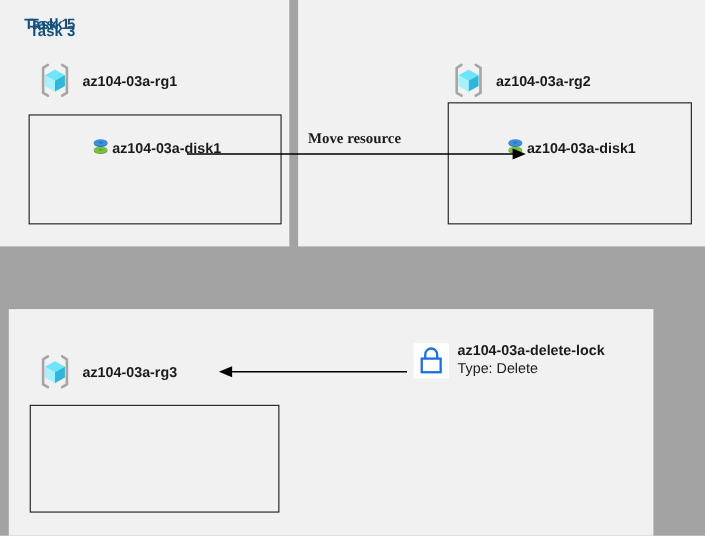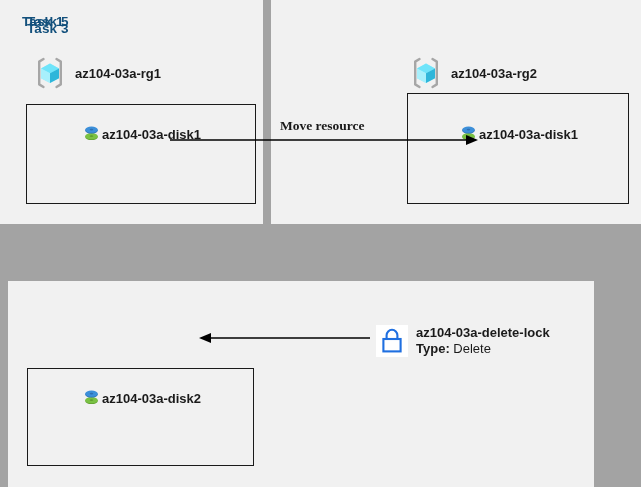--- a/index.html
+++ b/index.html
@@ -108,44 +108,44 @@
     font-weight: bold;
     color: #1a1a1a;
     white-space: nowrap;
   }
   #label-move { left: 280px; top: 118px; font-family: Liberation Serif, serif; }
 
   
   #lock-block {
     position: absolute;
     left: 376px;
-    top: 324px;
-    display: flex;
-    align-items: center;
+    top: 310px;
+    display: flex;
+    align-items: flex-end;
     gap: 8px;
     white-space: nowrap;
   }
   .lock-icon-wrap {
     background: #ffffff;
     width: 32px;
     height: 32px;
     display: flex;
     align-items: center;
     justify-content: center;
     flex: 0 0 auto;
   }
   .lock-icon { width: 24px; height: 26px; display: block; }
   .lock-text { display: flex; flex-direction: column; line-height: 1.25; padding-top: 1px; }
   .lock-name {
     font-size: 13px;
     font-weight: bold;
     color: #1a1a1a;
   }
   .lock-type-row { font-size: 13px; color: #1a1a1a; }
-  .lock-type-key { font-weight: bold; }
+  .lock-type-key { font-weight: normal; }
   .lock-type-val { font-weight: normal; }
 </style>
 </head>
 <body>
 
 <div class="canvas">
 
   <div class="panel" id="panel-task1"></div>
 
   <div class="panel-title" id="title-task1">Task 1</div>
@@ -210,34 +210,34 @@
     <line x1="0" y1="12" x2="300" y2="12" stroke="#000000" stroke-width="1.4"></line>
     <polygon points="308,12 296,7 296,17" fill="#000000"></polygon>
   </svg>
 
   <div class="arrow-label" id="label-move">Move resource</div>
 
   <div class="panel" id="panel-task3"></div>
 
   <div class="panel-title" id="title-task3">Task 3</div>
 
+  <div class="rg-item" id="rg-item-3">
+    <svg class="rg-icon" viewBox="0 0 36 36">
+      <path d="M11.5 4 L7.2 6.6 L7.2 29.4 L11.5 32" fill="none" stroke="#a6a6a6" stroke-width="2.4" stroke-linecap="round" stroke-linejoin="round"></path>
+      <path d="M24.5 4 L28.8 6.6 L28.8 29.4 L24.5 32" fill="none" stroke="#a6a6a6" stroke-width="2.4" stroke-linecap="round" stroke-linejoin="round"></path>
+      <polygon points="18,8.5 27,13.4 27,23.2 18,28.1 9,23.2 9,13.4" fill="#9ceefb"></polygon>
+      <polygon points="18,8.5 27,13.4 18,18.3 9,13.4" fill="#6fe4fa"></polygon>
+      <polygon points="18,18.3 27,13.4 27,23.2 18,28.1" fill="#2fb6da"></polygon>
+      <polygon points="18,18.3 18,28.1 9,23.2 9,13.4" fill="#a8f0fc"></polygon>
+    </svg>
+    <span class="res-label">az104-03a-rg3</span>
+  </div>
 
   <div class="rg-box" id="box-task3"></div>
 
-  <div class="disk-group" id="disk-group-3">
-    <svg class="disk-icon" viewBox="0 0 42 42">
-      <ellipse cx="21" cy="29" rx="12.5" ry="6.2" fill="#5f9e2f"></ellipse>
-      <ellipse cx="21" cy="27.4" rx="12.5" ry="6.2" fill="#7ac143"></ellipse>
-      <ellipse cx="21" cy="27.1" rx="3.6" ry="1.7" fill="#5f9e2f"></ellipse>
-      <ellipse cx="21" cy="16" rx="12.5" ry="6.2" fill="#2f6fb0"></ellipse>
-      <ellipse cx="21" cy="14.4" rx="12.5" ry="6.2" fill="#3c8fd9"></ellipse>
-      <ellipse cx="21" cy="14.1" rx="3.6" ry="1.7" fill="#2f6fb0"></ellipse>
-    </svg>
-    <span class="disk-caption">az104-03a-disk2</span>
-  </div>
 
   <svg class="arrow-svg" id="arrow-lock" viewBox="0 0 172 20">
     <line x1="172" y1="10" x2="10" y2="10" stroke="#000000" stroke-width="1.4"></line>
     <polygon points="1,10 13,5 13,15" fill="#000000"></polygon>
   </svg>
 
   <div id="lock-block">
     <span class="lock-icon-wrap">
       <svg class="lock-icon" viewBox="0 0 24 26">
         <path d="M6.6 11 L6.6 7.2 A5.4 5.4 0 0 1 17.4 7.2 L17.4 11" fill="none" stroke="#1f6fe0" stroke-width="2.1"></path>

